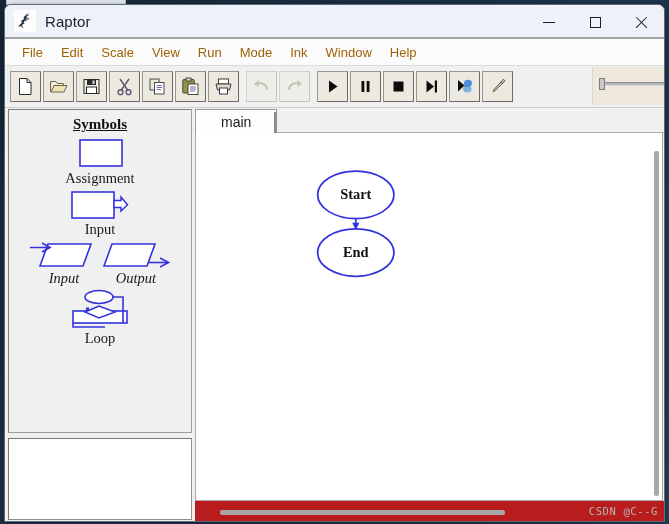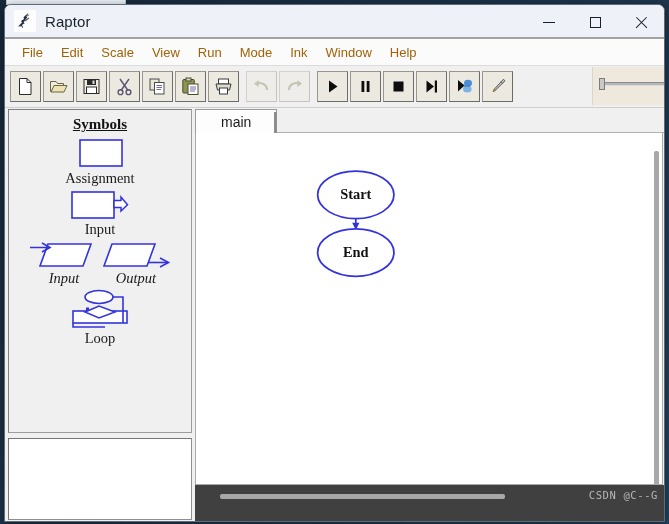--- a/index.html
+++ b/index.html
@@ -240,23 +240,23 @@
   }
   #vscroll {
     position: absolute; right: 3px; top: 18px;
     width: 5px; height: 345px;
     background: #a8a8a8;
     border-radius: 2px;
     cursor: default;
   }
 
   #hscroll-area {
-    height: 38px;
-    position: relative;
-    background: #404040;
+    height: 22px;
+    position: relative;
+    background: #b91c1c;
     display: flex; align-items: center;
   }
   #hscroll {
     position: absolute; left: 25px; top: 9px;
     width: 285px; height: 5px;
     background: #a8a8a8;
     border-radius: 2px;
     cursor: default;
   }
   #watermark {

